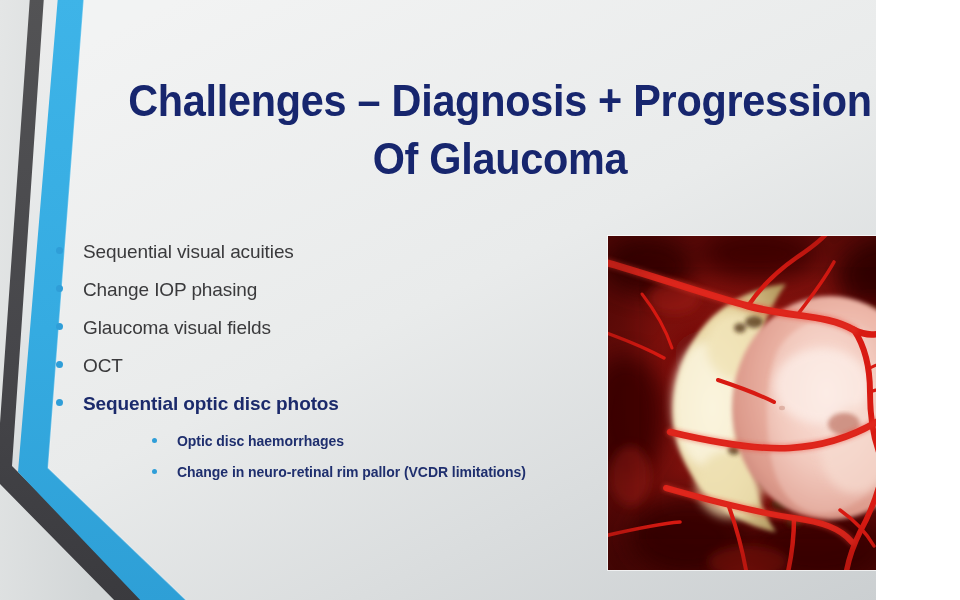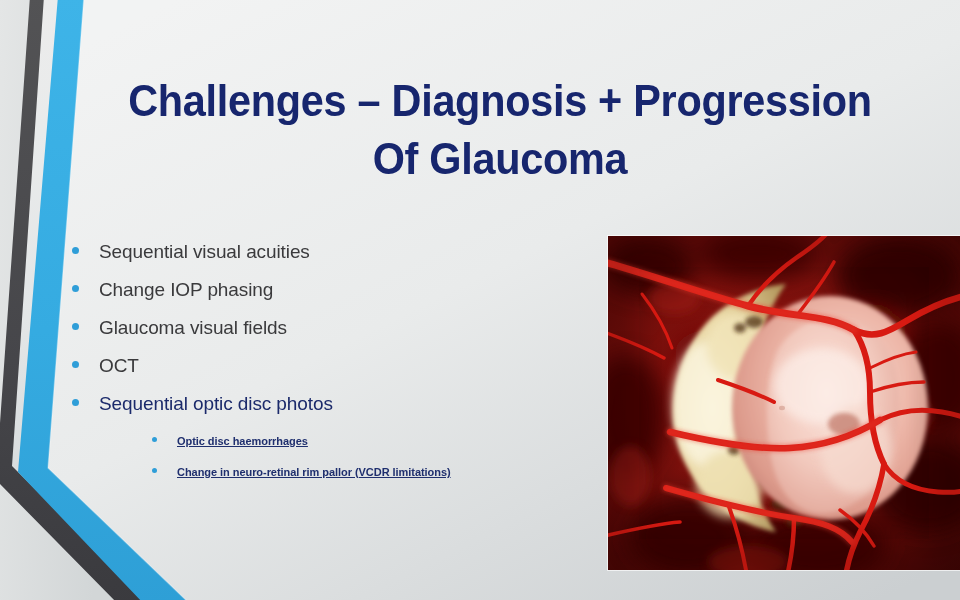--- a/index.html
+++ b/index.html
@@ -5,21 +5,21 @@
 <style>
   * { margin:0; padding:0; box-sizing:border-box; }
   html,body { width:960px; height:600px; overflow:hidden; }
   body {
     font-family:"Liberation Sans", sans-serif;
     background:#ffffff;
   }
 
   #slide {
     position:relative;
-    width:960px;
+    width:876px;
     height:600px;
     overflow:hidden;
     background:linear-gradient(170deg,#ececec 0%,#e9ebeb 18%,#e3e6e7 42%,#d6dadb 68%,#c9cdcf 88%,#c3c7c9 100%);
   }
 
   
   #deco {
     position:absolute; left:0; top:0; width:960px; height:600px;
     pointer-events:none;
   }
@@ -39,21 +39,21 @@
     letter-spacing:-0.3px;
     color:#17266e;
     white-space:nowrap;
     transform:scaleX(0.92);
     transform-origin:center center;
   }
 
   
   .bullets {
     position:absolute;
-    left:72px; top:236px;
+    left:56px; top:236px;
     width:520px;
   }
   .b-row {
     display:flex;
     align-items:baseline;
     margin-bottom:6px;
   }
   .b-dot {
     flex:0 0 auto;
     width:7px; height:7px;
@@ -66,21 +66,21 @@
   .b-text {
     font-size:19px;
     line-height:32px;
     color:#3a3a3c;
     font-weight:normal;
     letter-spacing:-0.1px;
     white-space:nowrap;
   }
   .b-row.emph .b-text {
     color:#1b2a6b;
-    font-weight:normal;
+    font-weight:bold;
   }
 
   
   .subbullets {
     position:absolute;
     left:152px; top:428px;
     width:620px;
   }
   .sb-row {
     display:flex;
@@ -90,27 +90,26 @@
   .sb-dot {
     flex:0 0 auto;
     width:5px; height:5px;
     border-radius:50%;
     background:#2f9ed8;
     margin-right:20px;
     position:relative;
     top:-3px;
   }
   .sb-text {
-    font-size:11px;
+    font-size:14px;
     line-height:26px;
     color:#1f2f6e;
     font-weight:bold;
     letter-spacing:-0.05px;
     white-space:nowrap;
-    text-decoration:underline;
   }
 
   
   .photo {
     position:absolute;
     left:608px; top:236px;
     width:352px; height:334px;
     overflow:hidden;
     background:#5c0b07;
     box-shadow:0 0 0 1px rgba(255,255,255,0.65);

